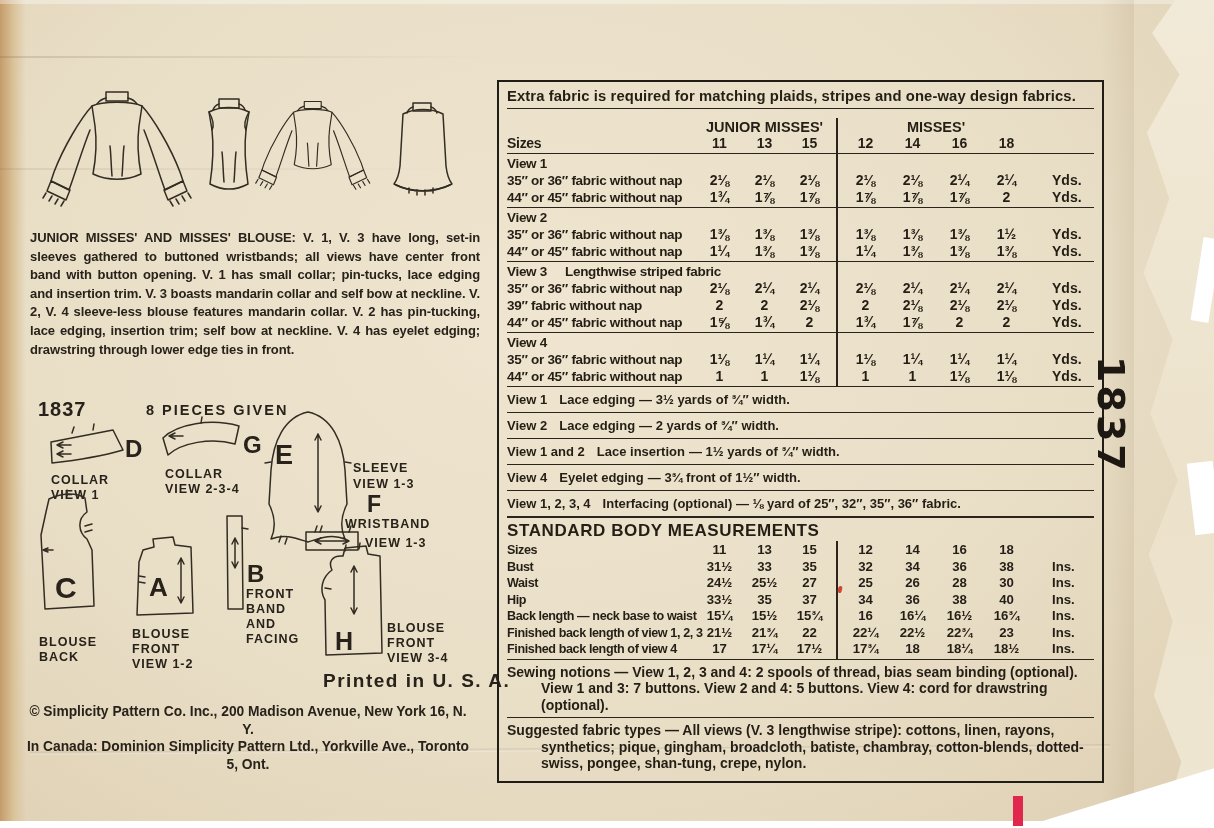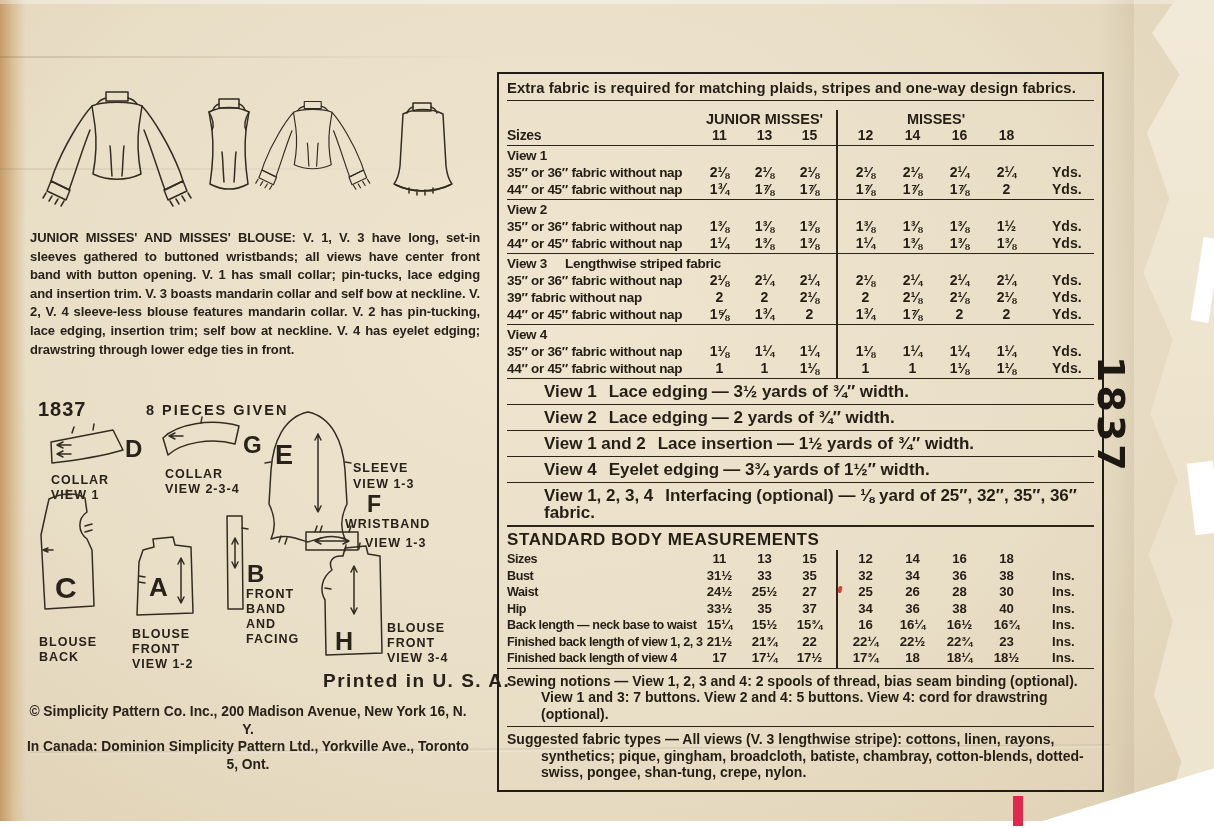--- a/index.html
+++ b/index.html
@@ -33,37 +33,37 @@
   .pc{font-size:12.5px;font-weight:bold;letter-spacing:1px;}
   
   .desc{position:absolute;left:30px;top:216px;width:450px;font-size:13px;font-weight:bold;
         line-height:18.6px;text-align:justify;letter-spacing:-0.1px;}
   .pat-no{position:absolute;left:38px;top:398px;font-size:20px;font-weight:bold;letter-spacing:1px;}
   .pieces-given{position:absolute;left:146px;top:402px;font-size:14.5px;font-weight:bold;letter-spacing:2px;}
   .printed{position:absolute;left:323px;top:670px;font-size:19px;font-weight:bold;letter-spacing:1.5px;}
   .copyright{position:absolute;left:22px;top:703px;width:452px;text-align:center;
              font-size:13.8px;font-weight:bold;line-height:17.5px;}
   
-  .ytable{position:absolute;left:497px;top:72px;width:607px;box-sizing:border-box;
+  .ytable{position:absolute;left:497px;top:80px;width:607px;box-sizing:border-box;
           border:2px solid #211c15;padding:2px 8px 6px 8px;color:#241e15;}
   .note{font-size:14.8px;font-weight:bold;padding:4px 0 3px 0;letter-spacing:.1px;}
   .hr{height:0;border-top:2px solid #2a241a;margin:1px 0;}
   .hr.thin{border-top-width:1.5px;}
   .trow{display:grid;grid-template-columns:190px 45px 45px 45px 10px 47px 47px 47px 47px 1fr;
         align-items:stretch;line-height:17px;font-size:14px;font-weight:bold;}
   .trow .v{text-align:center;}
   .trow .rlabel{white-space:nowrap;letter-spacing:-0.3px;font-size:13.5px;}
   .trow .unit{padding-left:22px;}
   .vd{position:relative;}
   .vd::after{content:"";position:absolute;left:4px;top:-1px;bottom:-1px;width:1.5px;background:#2a241a;}
   .ghdr{line-height:16px;padding-top:9px;}
   .ghdr .gh{text-align:center;font-size:14.5px;}
   .sec-title{font-size:14px;}
   .sec-sub{margin-left:18px;}
-  .trimrow{padding:3px 0 3px 0;font-size:17px;font-weight:bold;line-height:17px;margin-left:37px;}
+  .trimrow{padding:3px 0 3px 0;font-size:13px;font-weight:bold;line-height:17px;}
   .trimrow .tv{margin-right:12px;}
   .trimrow .ti{margin-right:4px;}
   .meas-title{font-size:17px;font-weight:bold;letter-spacing:.6px;padding:2px 0 1px 0;}
   .trow.m{line-height:16.5px;font-size:13.2px;}
   .trow.m .rlabel{font-size:12.6px;letter-spacing:-0.4px;}
   .hang{margin:0;padding:3px 0 3px 34px;text-indent:-34px;font-size:14px;font-weight:bold;line-height:16.5px;}
   
   .side-number{position:absolute;left:1133px;top:356px;transform:rotate(90deg);transform-origin:0 0;
     font-size:38px;font-weight:bold;letter-spacing:3px;color:#1d1812;font-family:"DejaVu Sans",sans-serif;}
   .red-mark{position:absolute;left:1013px;top:796px;width:10px;height:30px;background:#e2274e;}
@@ -374,21 +374,21 @@
         </div>
       </div>
     <div>
         <div class="hr thin"></div>
         <div class="trimrow"><span class="tv">View 1</span><span class="ti">Lace edging</span><span>— 3½ yards of ¾″ width.</span></div>
         <div class="hr thin"></div>
         <div class="trimrow"><span class="tv">View 2</span><span class="ti">Lace edging</span><span>— 2 yards of ¾″ width.</span></div>
         <div class="hr thin"></div>
         <div class="trimrow"><span class="tv">View 1 and 2</span><span class="ti">Lace insertion</span><span>— 1½ yards of ¾″ width.</span></div>
         <div class="hr thin"></div>
-        <div class="trimrow"><span class="tv">View 4</span><span class="ti">Eyelet edging</span><span>— 3¾ yards of 1½″ width.</span></div>
+        <div class="trimrow"><span class="tv">View 4</span><span class="ti">Eyelet edging</span><span>— 3¾ front of 1½″ width.</span></div>
         <div class="hr thin"></div>
         <div class="trimrow"><span class="tv">View 1, 2, 3, 4</span><span class="ti">Interfacing</span><span>(optional) — ⅛ yard of 25″, 32″, 35″, 36″ fabric.</span></div>
       </div>
     <div class="hr"></div>
     <div class="meas-title">STANDARD BODY MEASUREMENTS</div>
     <div>
         <div class="trow m">
           <span class="rlabel">Sizes</span>
           <span class="v">11</span>
           <span class="v">13</span>

